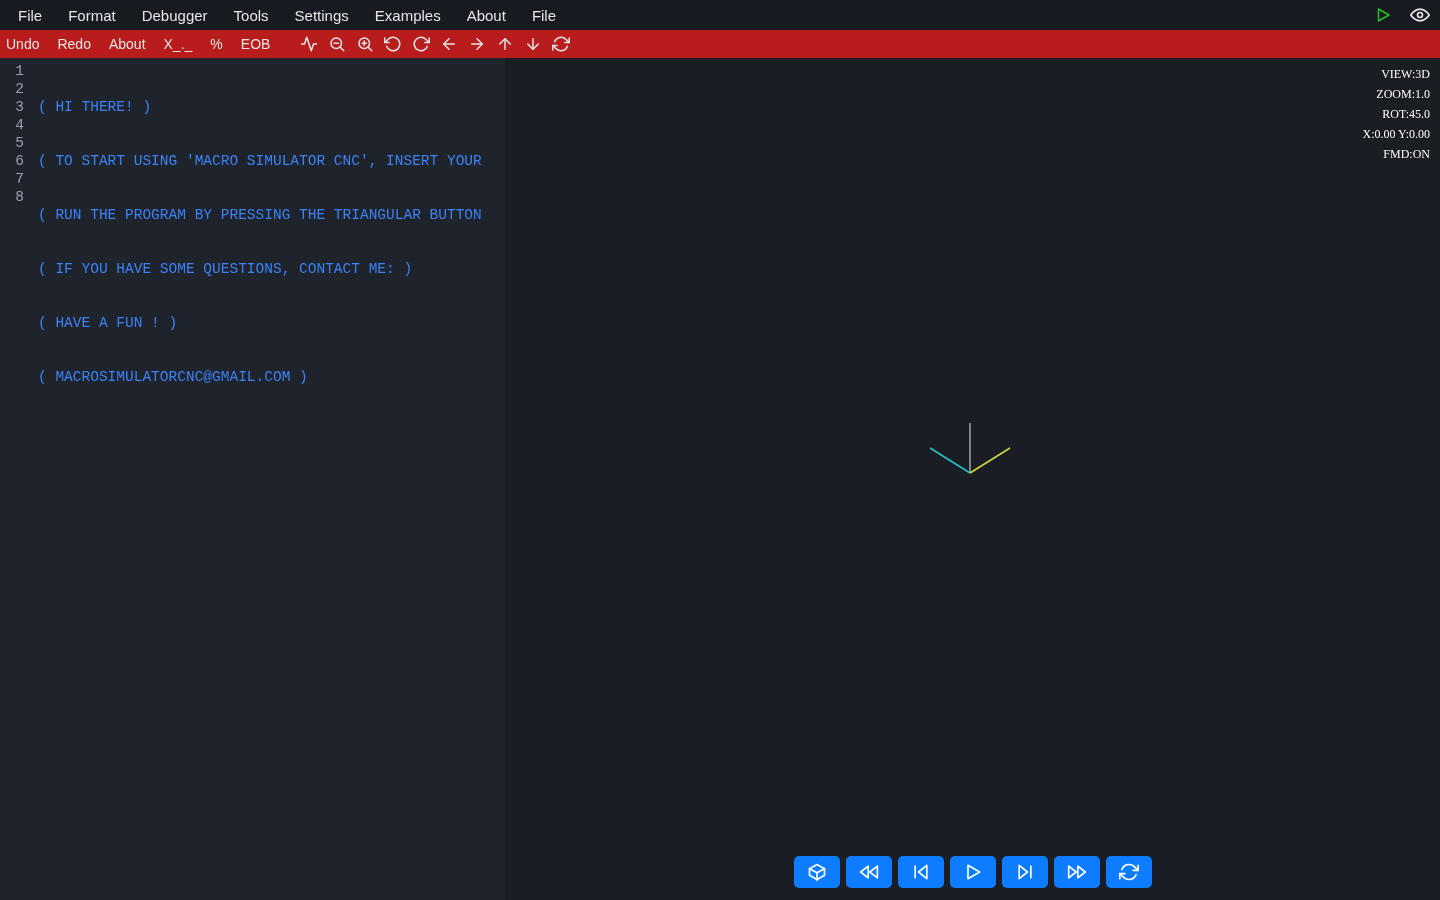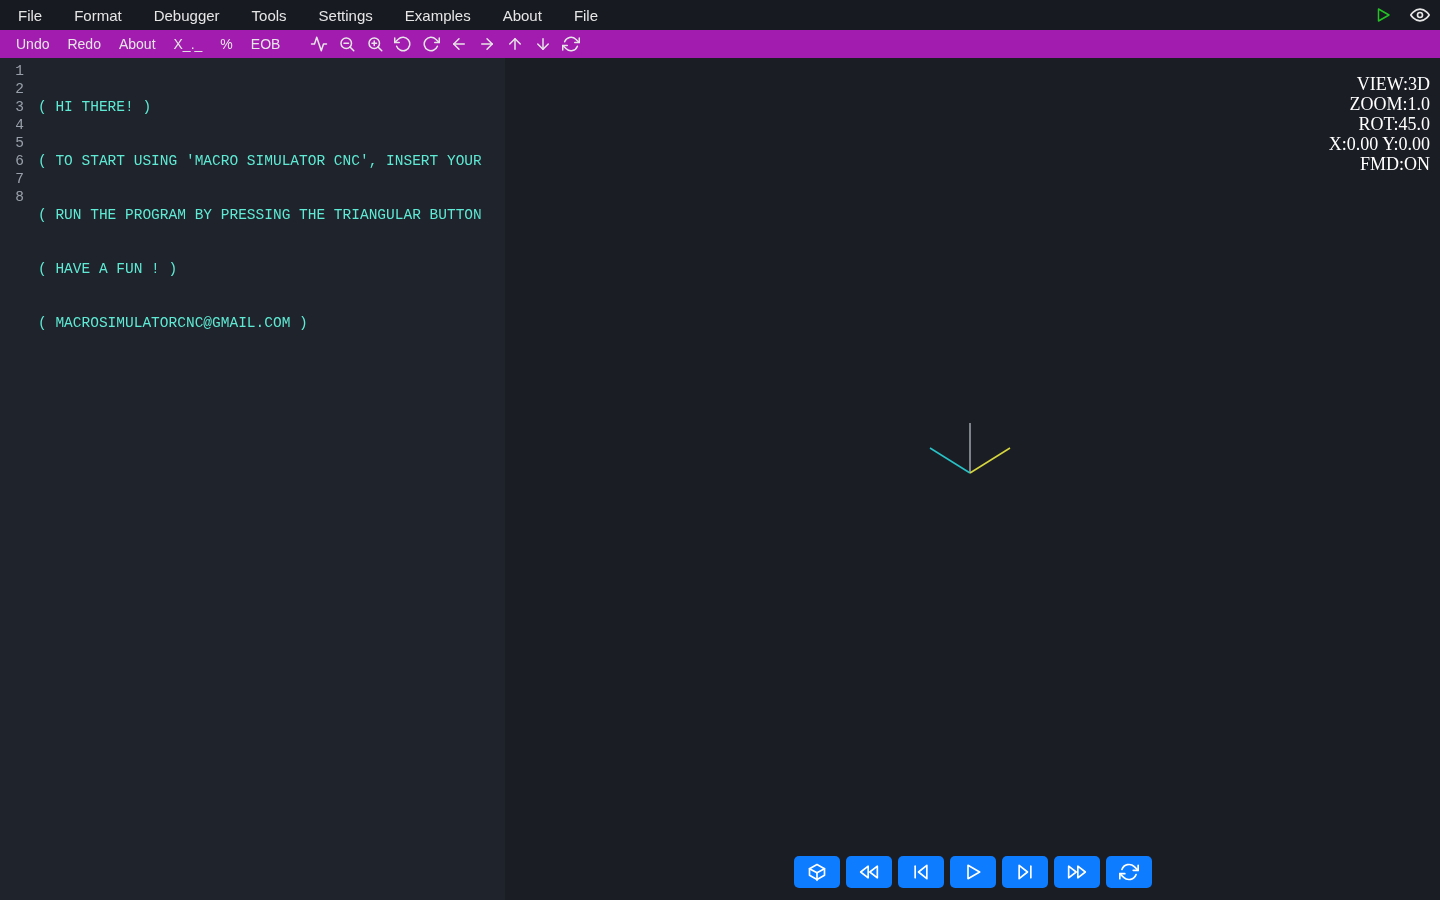--- a/index.html
+++ b/index.html
@@ -15,46 +15,46 @@
   .menubar {
     display: flex;
     align-items: center;
     height: 30px;
     padding: 0 6px;
     font-size: 15px;
     color: #e6e6e6;
     background: #171a21;
     position: relative;
   }
-  .menubar .menu-left { display: flex; gap: 8px; }
+  .menubar .menu-left { display: flex; gap: 2px; }
   .menubar .menu-item {
     padding: 4px 12px;
     cursor: pointer;
   }
   .menubar .menu-right {
     position: absolute;
     right: 10px;
     top: 0;
     height: 30px;
     display: flex;
     align-items: center;
     gap: 18px;
   }
   .menubar svg { display: block; }
 
   
   .toolbar {
     display: flex;
     align-items: center;
     height: 28px;
-    padding: 0 12px;
+    padding: 0 2px;
     gap: 10px;
     font-size: 14px;
     color: #e6e6e6;
-    background: #a21caf;
+    background: #b91c1c;
   }
   .toolbar .txtbtn { padding: 2px 4px; cursor: pointer; }
   .toolbar .iconbtn { cursor: pointer; display: flex; align-items: center; }
   .toolbar svg { display: block; }
   .toolbar .spacer { width: 6px; }
 
   
   .main {
     display: flex;
     height: calc(900px - 58px);
@@ -80,21 +80,21 @@
     color: #9aa0ab;
     user-select: none;
   }
   .gutter div { height: 18px; padding-right: 10px; }
   .code {
     position: absolute;
     left: 34px; right: 0; top: 0;
     padding-top: 4px;
     padding-left: 4px;
     white-space: pre;
-    color: #5eead4;
+    color: #3b82f6;
     overflow: hidden;
   }
   .code div { height: 18px; }
   
   .editor::after {
     content: "";
     position: absolute;
     right: 0; top: 0; bottom: 0; width: 28px;
     background: linear-gradient(to right, rgba(31,35,43,0), rgba(31,35,43,1));
     pointer-events: none;
@@ -102,25 +102,25 @@
 
   
   .viewport {
     position: relative;
     flex: 1;
     background: #1a1d24;
   }
   .hud {
     position: absolute;
     right: 10px;
-    top: 16px;
+    top: 6px;
     color: #ffffff;
     text-align: right;
     font-family: Georgia, "Times New Roman", serif;
-    font-size: 18px;
+    font-size: 12px;
     line-height: 20px;
     letter-spacing: 0;
   }
   .hud div { white-space: nowrap; }
 
   .axes {
     position: absolute;
     left: 415px;  
     top: 360px;
     pointer-events: none;
@@ -259,20 +259,21 @@
         <div>4</div>
         <div>5</div>
         <div>6</div>
         <div>7</div>
         <div>8</div>
     </div>
     <div class="code">
       <div>( HI THERE! )</div>
       <div>( TO START USING 'MACRO SIMULATOR CNC', INSERT YOUR</div>
       <div>( RUN THE PROGRAM BY PRESSING THE TRIANGULAR BUTTON</div>
+      <div>( IF YOU HAVE SOME QUESTIONS, CONTACT ME: )</div>
       <div>( HAVE A FUN ! )</div>
       <div>( MACROSIMULATORCNC@GMAIL.COM )</div>
     </div>
   </div>
 
   <div class="viewport">
 
     <div class="hud">
       <div>VIEW:3D</div>
       <div>ZOOM:1.0</div>

